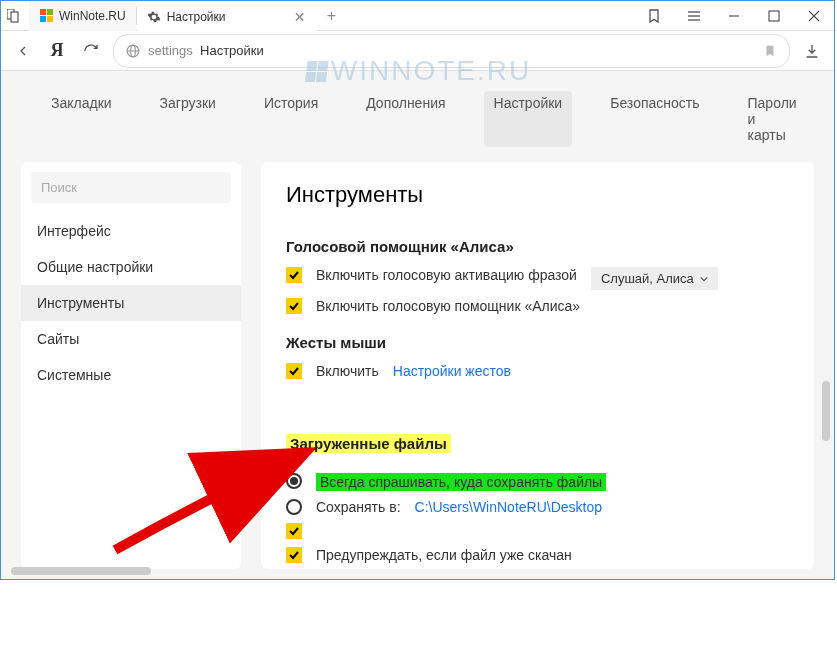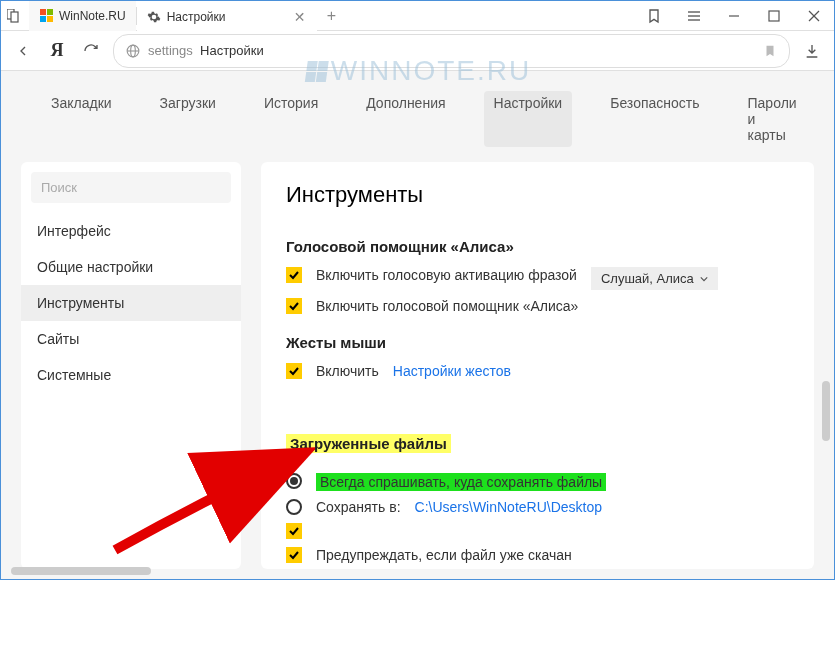--- a/index.html
+++ b/index.html
@@ -198,21 +198,21 @@
                 <polyline points="1 1 5 5 9 1" fill="none" stroke="#555" stroke-width="1.5"></polyline>
               </svg>
           </span>
         </div>
         <div class="row">
           <span class="checkbox">
               <svg viewBox="0 0 12 12">
                 <polyline points="2 6 5 9 10 3" fill="none" stroke="#000" stroke-width="2"></polyline>
               </svg>
             </span>
-          <span>Включить голосовой помощник «Алиса»</span>
+          <span>Включить голосовую помощник «Алиса»</span>
         </div>
 
         <div class="section-title" style="">Жесты мыши</div>
         <div class="row">
           <span class="checkbox">
               <svg viewBox="0 0 12 12">
                 <polyline points="2 6 5 9 10 3" fill="none" stroke="#000" stroke-width="2"></polyline>
               </svg>
             </span>
           <span>Включить</span>

